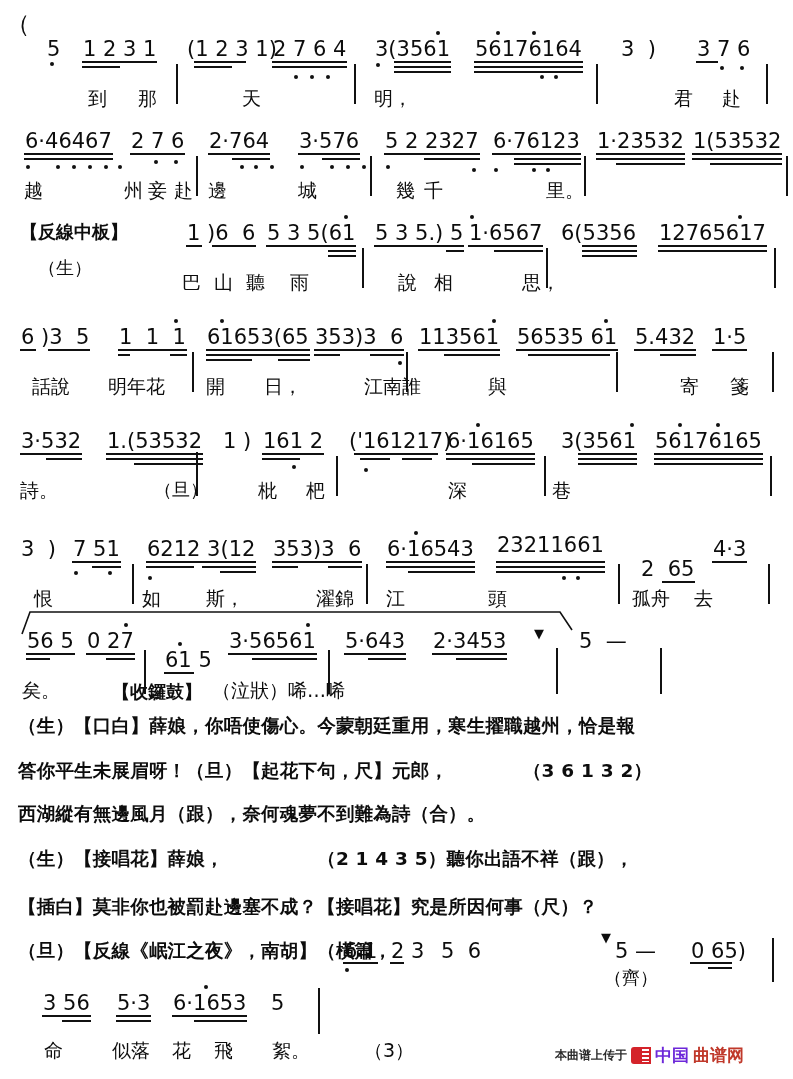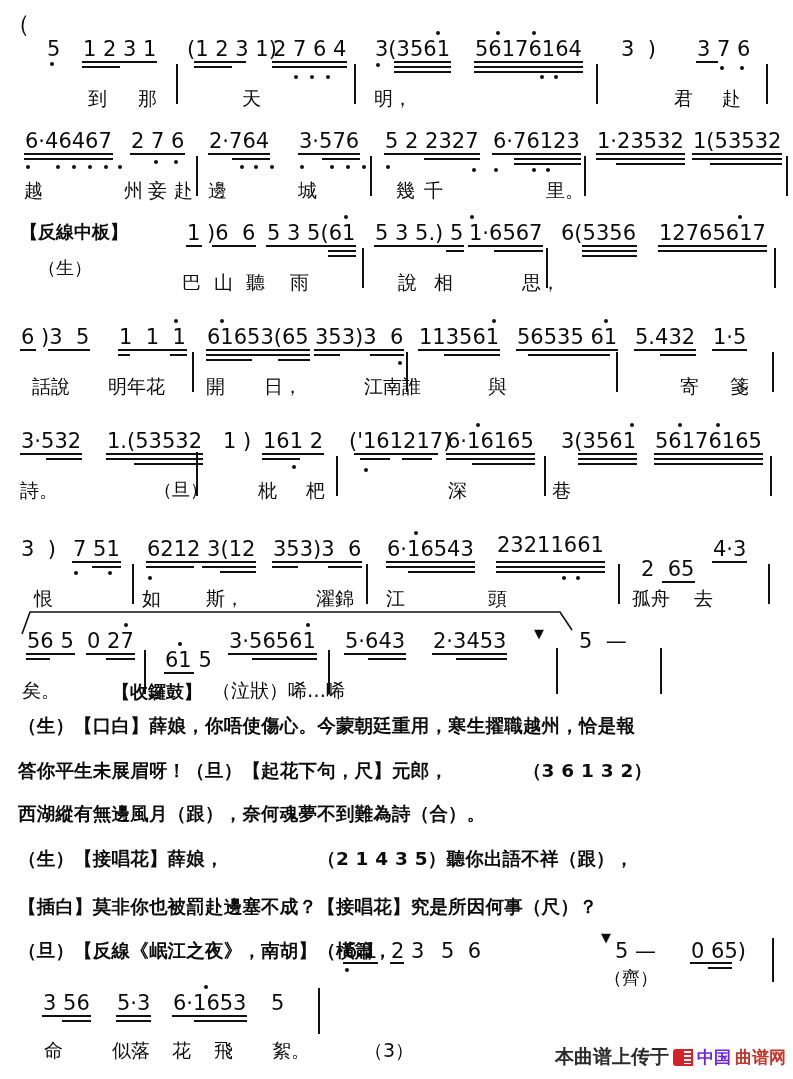--- a/index.html
+++ b/index.html
@@ -142,21 +142,21 @@
   }
   #wm-main {
     position: absolute;
     left: 0; top: 19px;
     display: flex;
     align-items: center;
     gap: 4px;
     white-space: nowrap;
   }
   #wm-txt {
-    font-size: 19px;
+    font-size: 12px;
     color: #2b2b2b;
     font-weight: bold;
   }
   #wm-logo {
     display: inline-block;
     width: 20px; height: 17px;
     background: #d4232a;
     border-radius: 3px 0 0 3px;
     position: relative;
   }

